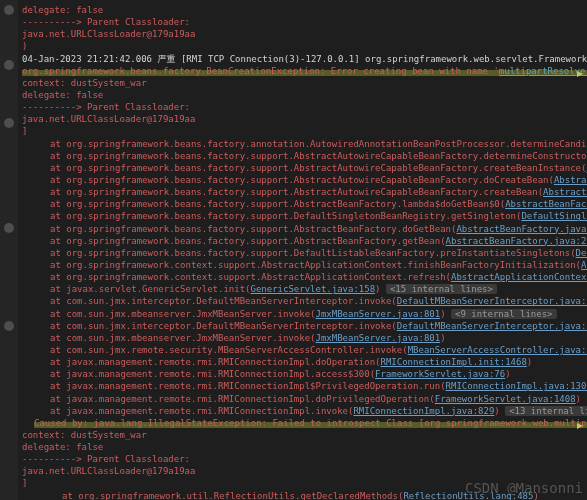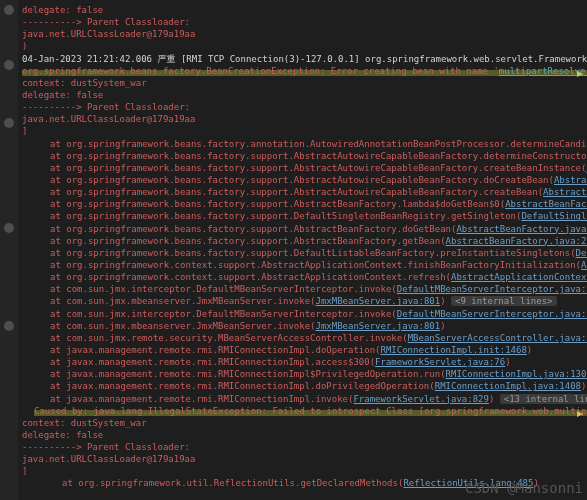--- a/index.html
+++ b/index.html
@@ -94,30 +94,31 @@
       <div class="line red indent2"><span>at org.springframework.beans.factory.support.AbstractAutowireCapableBeanFactory.createBeanInstance(</span><span class="link">AbstractAutowireCapableBeanFactory.java:1</span></div>
       <div class="line red indent2"><span>at org.springframework.beans.factory.support.AbstractAutowireCapableBeanFactory.doCreateBean(</span><span class="link">AbstractAutowireCapableBeanFactory.java:588</span></div>
       <div class="line red indent2"><span>at org.springframework.beans.factory.support.AbstractAutowireCapableBeanFactory.createBean(</span><span class="link">AbstractAutowireCapableBeanFactory.java:542</span></div>
       <div class="line red indent2"><span>at org.springframework.beans.factory.support.AbstractBeanFactory.lambda$doGetBean$0(</span><span class="link">AbstractBeanFactory.java:335</span></div>
       <div class="line red indent2"><span>at org.springframework.beans.factory.support.DefaultSingletonBeanRegistry.getSingleton(</span><span class="link">DefaultSingletonBeanRegistry.java:234</span></div>
       <div class="line red indent2"><span>at org.springframework.beans.factory.support.AbstractBeanFactory.doGetBean(</span><span class="link">AbstractBeanFactory.java:333</span></div>
       <div class="line red indent2"><span>at org.springframework.beans.factory.support.AbstractBeanFactory.getBean(</span><span class="link">AbstractBeanFactory.java:208</span></div>
       <div class="line red indent2"><span>at org.springframework.beans.factory.support.DefaultListableBeanFactory.preInstantiateSingletons(</span><span class="link">DefaultListableBeanFactory.java:955</span></div>
       <div class="line red indent2"><span>at org.springframework.context.support.AbstractApplicationContext.finishBeanFactoryInitialization(</span><span class="link">AbstractApplicationContext.java:918</span></div>
       <div class="line red indent2"><span>at org.springframework.context.support.AbstractApplicationContext.refresh(</span><span class="link">AbstractApplicationContext.java:583</span></div>
+      <div class="line red indent2"><span>at javax.servlet.GenericServlet.init(</span><span class="link">GenericServlet.java:158</span><span>) </span><span class="grey-fold">&lt;15 internal lines&gt;</span></div>
       <div class="line red indent2"><span>at com.sun.jmx.interceptor.DefaultMBeanServerInterceptor.invoke(</span><span class="link">DefaultMBeanServerInterceptor.java:819</span></div>
       <div class="line red indent2"><span>at com.sun.jmx.mbeanserver.JmxMBeanServer.invoke(</span><span class="link">JmxMBeanServer.java:801</span><span>) </span><span class="grey-fold">&lt;9 internal lines&gt;</span></div>
       <div class="line red indent2"><span>at com.sun.jmx.interceptor.DefaultMBeanServerInterceptor.invoke(</span><span class="link">DefaultMBeanServerInterceptor.java:819</span></div>
       <div class="line red indent2"><span>at com.sun.jmx.mbeanserver.JmxMBeanServer.invoke(</span><span class="link">JmxMBeanServer.java:801</span><span>)</span></div>
       <div class="line red indent2"><span>at com.sun.jmx.remote.security.MBeanServerAccessController.invoke(</span><span class="link">MBeanServerAccessController.java:468</span></div>
       <div class="line red indent2"><span>at javax.management.remote.rmi.RMIConnectionImpl.doOperation(</span><span class="link">RMIConnectionImpl.init:1468</span><span>)</span></div>
       <div class="line red indent2"><span>at javax.management.remote.rmi.RMIConnectionImpl.access$300(</span><span class="link">FrameworkServlet.java:76</span><span>)</span></div>
       <div class="line red indent2"><span>at javax.management.remote.rmi.RMIConnectionImpl$PrivilegedOperation.run(</span><span class="link">RMIConnectionImpl.java:1309</span></div>
-      <div class="line red indent2"><span>at javax.management.remote.rmi.RMIConnectionImpl.doPrivilegedOperation(</span><span class="link">RMIConnectionImpl.java:1408</span><span>)</span></div>
-      <div class="line red indent2"><span>at javax.management.remote.rmi.RMIConnectionImpl.invoke(</span><span class="link">FrameworkServlet.java:829</span><span>) </span><span class="grey-fold">&lt;13 internal lines&gt;</span></div>
+      <div class="line red indent2"><span>at javax.management.remote.rmi.RMIConnectionImpl.doPrivilegedOperation(</span><span class="link">FrameworkServlet.java:1408</span><span>)</span></div>
+      <div class="line red indent2"><span>at javax.management.remote.rmi.RMIConnectionImpl.invoke(</span><span class="link">RMIConnectionImpl.java:829</span><span>) </span><span class="grey-fold">&lt;13 internal lines&gt;</span></div>
     </div>
 
   <div class="line red indent1 arrow-line"><span class="hl-yellow">Caused by: java.lang.IllegalStateException: Failed to introspect Class [org.springframework.web.multipart.commons.CommonsMultipartResolver] from ClassLoader [Parall</span></div>
   <div class="line red">  context: dustSystem_war</div>
   <div class="line red">delegate: false</div>
   <div class="line red">----------&gt; Parent Classloader:</div>
   <div class="line red">java.net.URLClassLoader@179a19aa</div>
   <div class="line red">]</div>
 
   <div id="st2">

